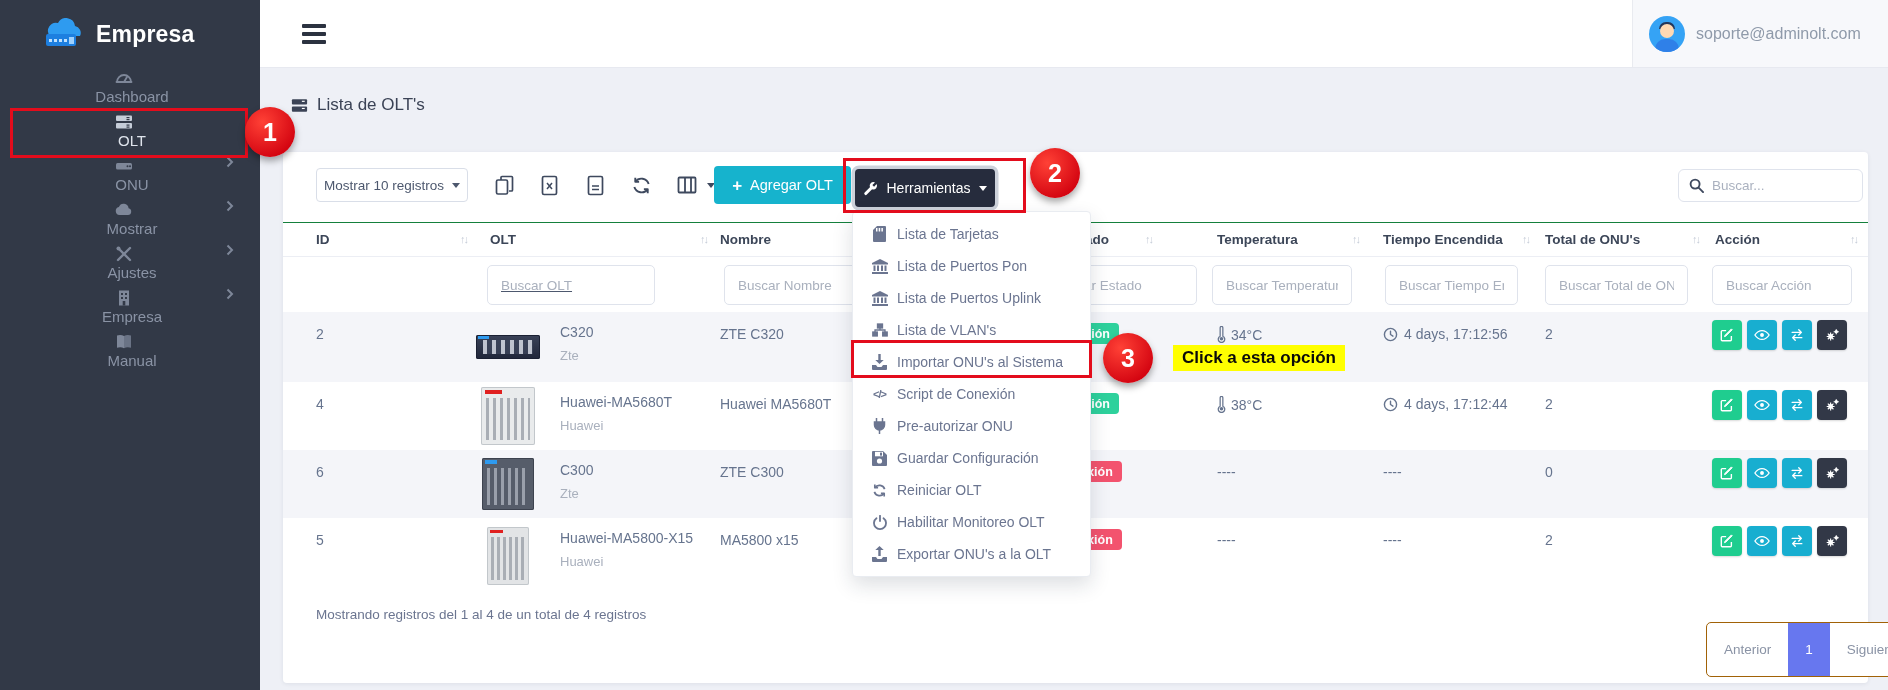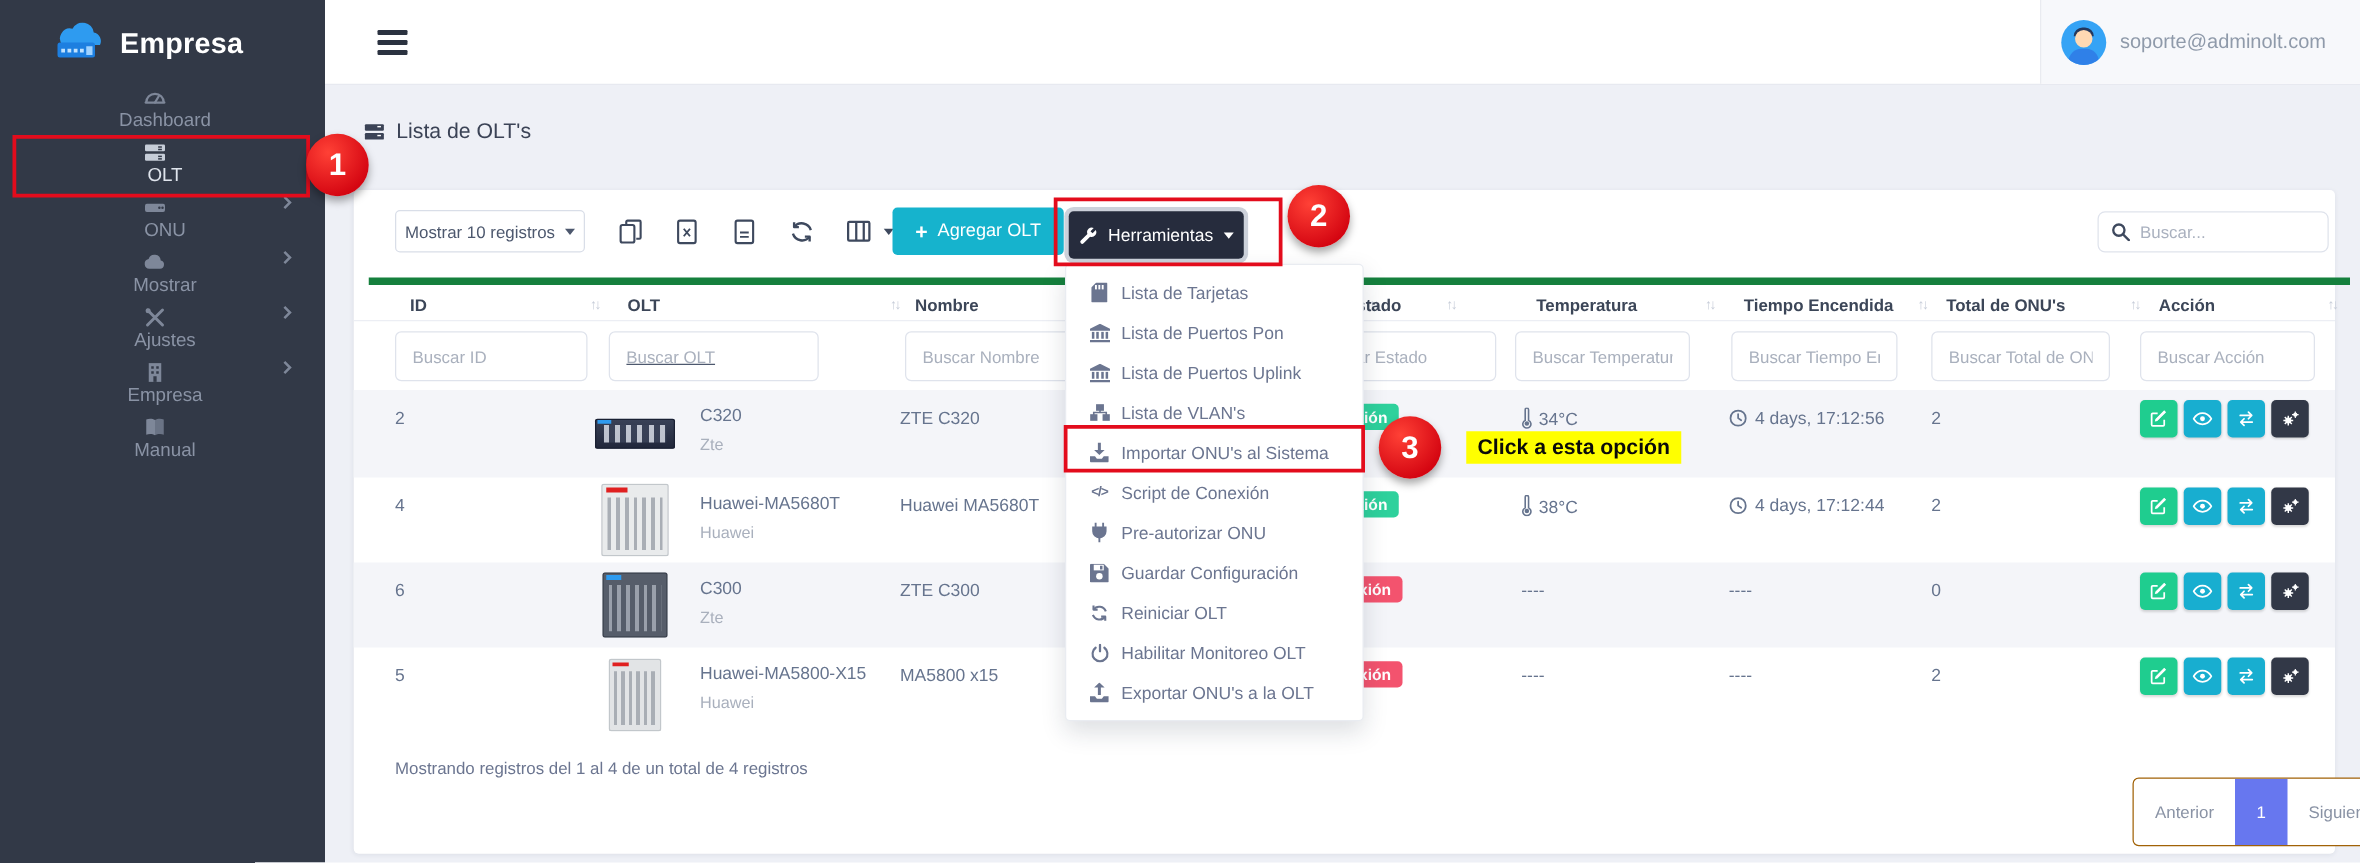--- a/index.html
+++ b/index.html
@@ -48,21 +48,21 @@
   .tool-ic{position:absolute;top:16px;height:34px;display:flex;align-items:center;color:#3e495e;cursor:pointer;}
   .tool-caret{position:absolute;top:16px;height:34px;display:flex;align-items:center;color:#3e495e;}
   .btn-add{position:absolute;left:431px;top:14px;width:137px;height:38px;background:var(--accent-cyan);border:none;border-radius:4px;color:#fff;font-size:14.5px;display:flex;align-items:center;justify-content:center;gap:8px;cursor:pointer;}
   .btn-add .plus{font-size:17px;font-weight:bold;line-height:1;}
   .btn-tools{position:absolute;left:572px;top:17px;width:140px;height:38px;background:var(--dark-button);border:none;border-radius:4px;color:#fff;font-size:14px;display:flex;align-items:center;justify-content:center;gap:8px;cursor:pointer;box-shadow:0 0 0 3.5px #ccd1da;}
   .search-box{position:absolute;left:1395px;top:17px;width:185px;height:33px;border:1px solid #dfe3ec;border-radius:6px;background:#fff;display:flex;align-items:center;padding:0 10px;}
   .search-box input{border:none;outline:none;width:130px;margin-left:8px;font-size:13.5px;color:#14532d;font-family:inherit;background:transparent;}
   .search-box input::placeholder{color:#aab1bf;}
 
   
-  .thead{position:absolute;left:0;top:70px;width:100%;height:34px;border-top:6px solid #15803d;margin-left:12px;}
+  .thead{position:absolute;left:0;top:70px;width:100%;height:34px;border-top:1px solid #15803d;}
   .th{position:absolute;top:9px;font-size:13.5px;font-weight:bold;color:#3c4658;cursor:pointer;white-space:nowrap;}
   .sort{position:absolute;top:10px;font-size:11px;color:#c6ccd8;letter-spacing:-2px;}
   .fband{position:absolute;left:0;top:104px;width:100%;height:56px;border-top:1px solid #eceef4;}
   .fin{position:absolute;top:8px;height:40px;border:1px solid #dfe3ec;border-radius:5px;padding:0 13px;font-size:13.5px;color:#4d586e;outline:none;font-family:inherit;background:#fff;}
   .fin::placeholder{color:#a9b0bd;}
 
   .trow{position:absolute;left:0;width:100%;}
   .trow.stripe{background:#f4f5f9;}
   .cell{position:absolute;top:14px;font-size:14px;color:#66748e;white-space:nowrap;}
   .c-id{left:33px;}
@@ -339,21 +339,20 @@
       <span class="sort" style="left:1069px">↑↓</span>
     <span class="th" style="left:1100px">Tiempo Encendida</span>
       <span class="sort" style="left:1239px">↑↓</span>
     <span class="th" style="left:1262px">Total de ONU's</span>
       <span class="sort" style="left:1409px">↑↓</span>
     <span class="th" style="left:1432px">Acción</span>
       <span class="sort" style="left:1567px">↑↓</span>
   </div>
 
   <div class="fband">
-    <input class="fin" style="left: 33px; width: 154px;" placeholder="Buscar ID">
     <input class="fin" style="left: 204px; width: 168px; text-decoration: underline;" placeholder="Buscar OLT">
     <input class="fin" style="left: 441px; width: 166px;" placeholder="Buscar Nombre">
     <input class="fin" style="left: 757px; width: 157px;" placeholder="Buscar Estado">
     <input class="fin" style="left: 929px; width: 140px;" placeholder="Buscar Temperatura">
     <input class="fin" style="left: 1102px; width: 133px;" placeholder="Buscar Tiempo Encendida">
     <input class="fin" style="left: 1262px; width: 143px;" placeholder="Buscar Total de ONU's">
     <input class="fin" style="left: 1429px; width: 140px;" placeholder="Buscar Acción">
   </div>
 
   <div class="trow stripe" style="top:160px;height:70px">

